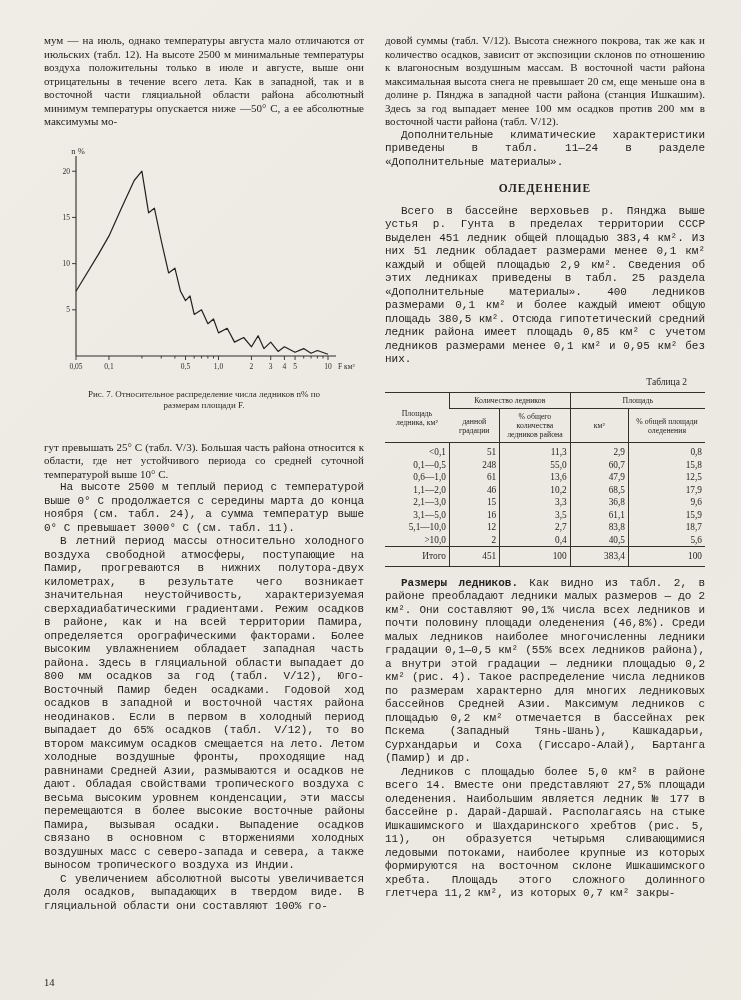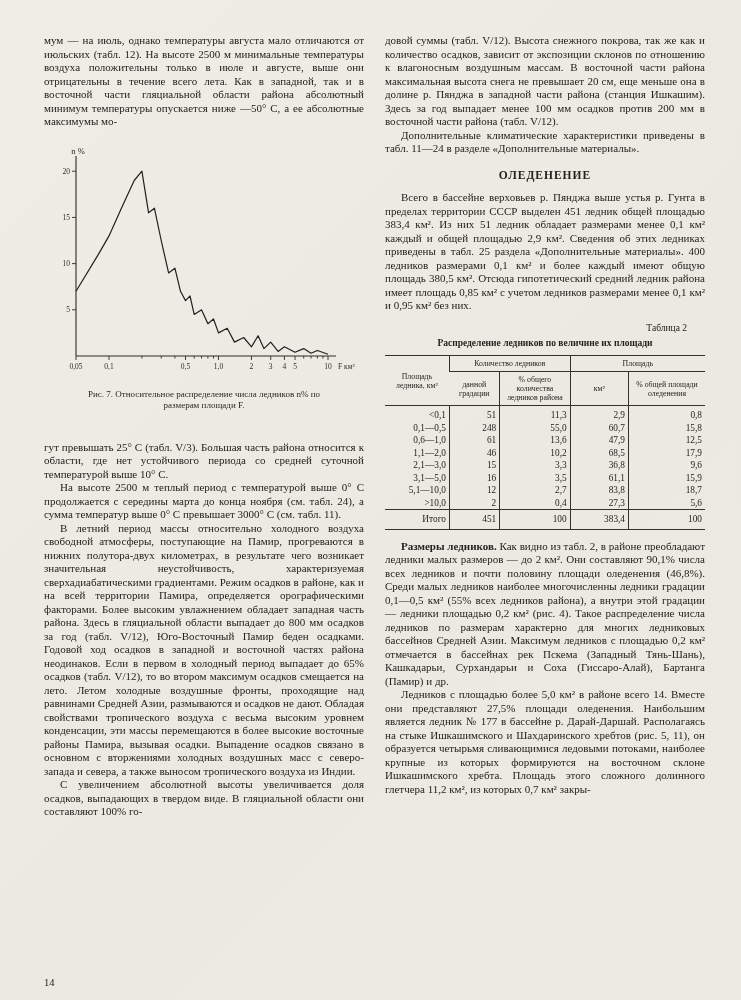--- a/index.html
+++ b/index.html
@@ -17,21 +17,21 @@
     background: linear-gradient(135deg, #efede6 0%, #ebe9e2 55%, #edeae2 100%);
   }
   .columns { display: flex; gap: 21px; }
   .col {
     width: 320px;
     font-size: 11px;
     line-height: 13.5px;
     text-align: justify;
   }
   p.para { text-align: justify; }
-  p.indent { text-indent: 16px; }
+  p.indent { text-indent: 16px; font-family: Liberation Mono, monospace; }
 
   .figure { margin: 15px 0 30px 0; }
   .chart { display: block; margin: 0 auto; }
   .figcaption {
     font-size: 9px;
     line-height: 11px;
     text-align: center;
     padding: 0 26px;
     margin-top: 7px;
     color: #2b2822;
@@ -145,21 +145,20 @@
 
     <div class="col">
       <p class="para">довой суммы (табл. V/12). Высота снежного покрова, так же как и количество осадков, зависит от экспозиции склонов по отношению к влагоносным воздушным массам. В восточной части района максимальная высота снега не превышает 20 см, еще меньше она в долине р. Пянджа в западной части района (станция Ишкашим). Здесь за год выпадает менее 100 мм осадков против 200 мм в восточной части района (табл. V/12).</p>
       <p class="para indent">Дополнительные климатические характеристики приведены в табл. 11—24 в разделе «Дополнительные материалы».</p>
 
       <h2 class="section-heading">ОЛЕДЕНЕНИЕ</h2>
 
       <p class="para indent">Всего в бассейне верховьев р. Пянджа выше устья р. Гунта в пределах территории СССР выделен 451 ледник общей площадью 383,4 км². Из них 51 ледник обладает размерами менее 0,1 км² каждый и общей площадью 2,9 км². Сведения об этих ледниках приведены в табл. 25 раздела «Дополнительные материалы». 400 ледников размерами 0,1 км² и более каждый имеют общую площадь 380,5 км². Отсюда гипотетический средний ледник района имеет площадь 0,85 км² с учетом ледников размерами менее 0,1 км² и 0,95 км² без них.</p>
 
       <div class="table-label">Таблица 2</div>
-      <div class="table-title">Распределение ледников по величине их площади</div>
 
       <table class="glacier">
         <colgroup>
           <col style="width:64px">
             <col style="width:50px">
             <col style="width:70px">
             <col style="width:58px">
             <col style="width:76px">
         </colgroup>
         <thead>
@@ -222,21 +221,21 @@
               <td>5,1—10,0</td>
               <td>12</td>
               <td>2,7</td>
               <td>83,8</td>
               <td>18,7</td>
             </tr>
             <tr>
               <td>&gt;10,0</td>
               <td>2</td>
               <td>0,4</td>
-              <td>27,3</td>
+              <td>40,5</td>
               <td>5,6</td>
             </tr>
             <tr class="total-row">
               <td>Итого</td>
               <td>451</td>
               <td>100</td>
               <td>383,4</td>
               <td>100</td>
             </tr>
           </tbody>

